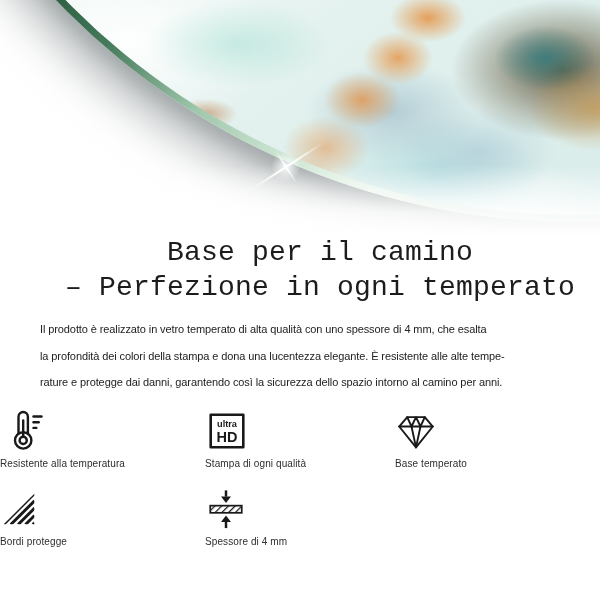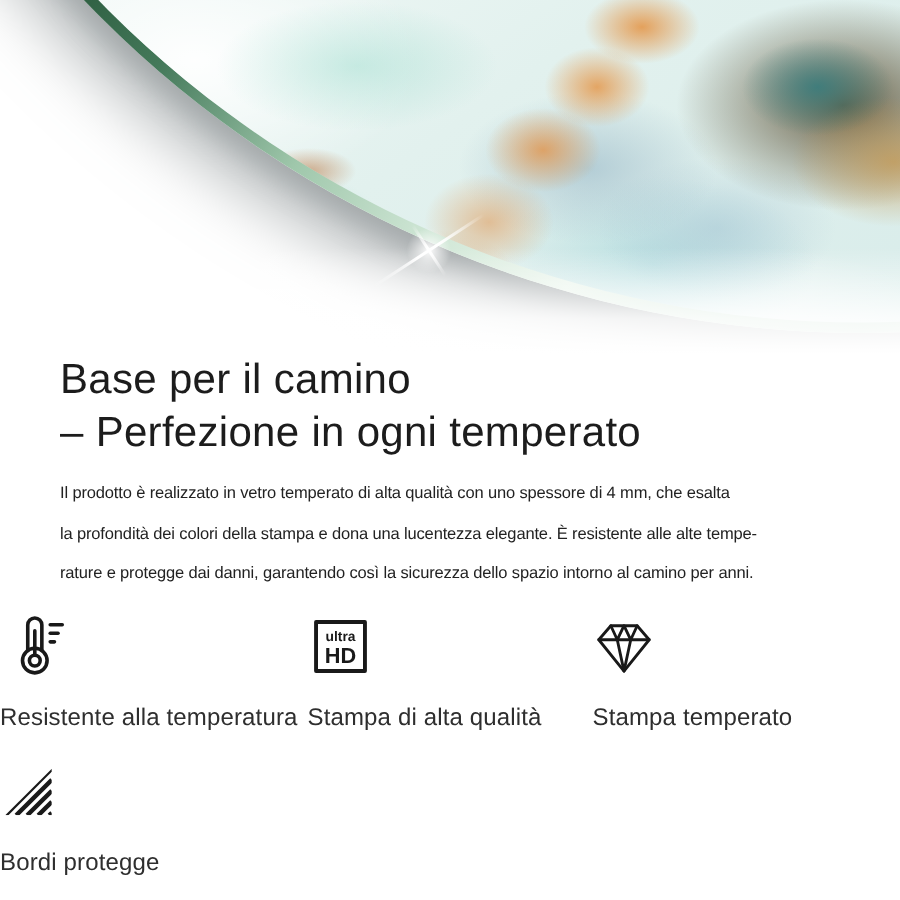--- a/index.html
+++ b/index.html
@@ -48,35 +48,35 @@
   .sparkle .glow{position:absolute;left:-15px;top:-15px;width:30px;height:30px;border-radius:50%;
     background:radial-gradient(circle, rgba(255,255,255,.95), rgba(255,255,255,0) 70%);}
   .sparkle .ray-a{position:absolute;left:-44px;top:-1px;width:88px;height:2.4px;
     background:linear-gradient(90deg, rgba(255,255,255,0), #fff 40%, #fff 60%, rgba(255,255,255,0));
     transform:rotate(-33deg);}
   .sparkle .ray-b{position:absolute;left:-20px;top:-1px;width:40px;height:2px;
     background:linear-gradient(90deg, rgba(255,255,255,0), #fff 45%, #fff 55%, rgba(255,255,255,0));
     transform:rotate(57deg);}
   
   h1{
-    margin:-1px 0 0 40px;font-family:Liberation Sans, sans-serif;font-weight:400;
-    font-size:28px;line-height:35px;color:#1c1c1c;letter-spacing:.2px;
+    margin:-1px 0 0 40px;font-family:Liberation Mono, monospace;font-weight:400;
+    font-size:28px;line-height:35px;color:#1c1c1c;letter-spacing:.2px;text-align:center;
   }
   h1 span{display:block;}
   .desc{
     margin:11px 0 12px 40px;font-size:11px;line-height:26.5px;letter-spacing:-.1px;
     color:#222;white-space:pre;
   }
   
   .features{
     margin-top:10px;display:grid;grid-template-columns:205px 190px 205px;row-gap:17px;
   }
   .feature{display:flex;flex-direction:column;align-items:flex-start;}
   .icon-box{height:46px;display:flex;align-items:center;justify-content:center;}
-  .feature-label{margin-top:16px;font-size:16px;color:#2e2e2e;letter-spacing:.1px;}
+  .feature-label{margin-top:4px;font-size:10px;color:#2e2e2e;letter-spacing:.1px;}
   .ico{display:block;}
   .ico .st{fill:none;stroke:#191919;stroke-width:2.4;stroke-linecap:round;stroke-linejoin:round;}
   .ico text{font-family:"Liberation Sans",sans-serif;fill:#191919;}
 </style>
 </head>
 <body>
 
 <div class="page">
 
   <section class="hero">
@@ -117,34 +117,34 @@
     </div>
 
     <div class="feature">
       <div class="icon-box">
         <svg class="ico" width="44" height="44" viewBox="0 0 44 44">
           <rect class="st" x="5.7" y="5.7" width="32.6" height="32.6" style="stroke-width:2.6"></rect>
           <text x="22" y="18" font-size="9.2" font-weight="600" text-anchor="middle">ultra</text>
           <text x="22" y="33" font-size="14.5" font-weight="700" text-anchor="middle">HD</text>
         </svg>
       </div>
-      <div class="feature-label">Stampa di alta qualità</div>
+      <div class="feature-label">Stampa di ogni qualità</div>
     </div>
 
 
     <div class="feature">
       <div class="icon-box">
         <svg class="ico" width="42" height="42" viewBox="0 0 44 44">
           <path class="st" style="stroke-width:2" d="M12.8 7.5 H31.2 L39.6 17.3 L22 39.2 L4.4 17.3 Z"></path>
           <path class="st" style="stroke-width:2" d="M4.4 17.3 H39.6"></path>
           <path class="st" style="stroke-width:2" d="M12.8 7.5 L17.3 17.3 L22 7.5 L26.7 17.3 L31.2 7.5"></path>
           <path class="st" style="stroke-width:2" d="M17.3 17.3 L22 39.2 L26.7 17.3"></path>
         </svg>
       </div>
-      <div class="feature-label">Stampa temperato</div>
+      <div class="feature-label">Base temperato</div>
     </div>
 
     <div class="feature">
       <div class="icon-box">
         <svg class="ico" width="38" height="38" viewBox="0 0 44 44">
           <defs>
             <clipPath id="tricut">
                 <path d="M4 40 L40 4 V40 Z"></path>
               </clipPath>
           </defs>
@@ -153,15 +153,32 @@
             <path d="M12.5 40 L40 12.5"></path>
             <path d="M21 40 L40 21"></path>
             <path d="M29.5 40 L40 29.5"></path>
             <path d="M38 40 L40 38"></path>
           </g>
         </svg>
       </div>
       <div class="feature-label">Bordi protegge</div>
     </div>
 
+    <div class="feature">
+      <div class="icon-box">
+        <svg class="ico" width="42" height="42" viewBox="0 0 44 44">
+          <defs>
+            <pattern id="hbar" patternUnits="userSpaceOnUse" width="5" height="5" patternTransform="rotate(45)">
+              <line x1="0" y1="0" x2="0" y2="5" stroke="#191919" stroke-width="2.6"></line>
+            </pattern>
+          </defs>
+          <rect x="5.5" y="18.5" width="33" height="7.5" fill="url(#hbar)" stroke="#191919" stroke-width="1.8"></rect>
+          <line x1="22" y1="2.5" x2="22" y2="9" stroke="#191919" stroke-width="2.6"></line>
+          <polygon points="16.8,9 27.2,9 22,15.8" fill="#191919"></polygon>
+          <line x1="22" y1="42" x2="22" y2="35.5" stroke="#191919" stroke-width="2.6"></line>
+          <polygon points="16.8,35.5 27.2,35.5 22,28.7" fill="#191919"></polygon>
+        </svg>
+      </div>
+      <div class="feature-label">Spessore di 4 mm</div>
+    </div>
 
   </section>
 </div>
 
 </body></html>

